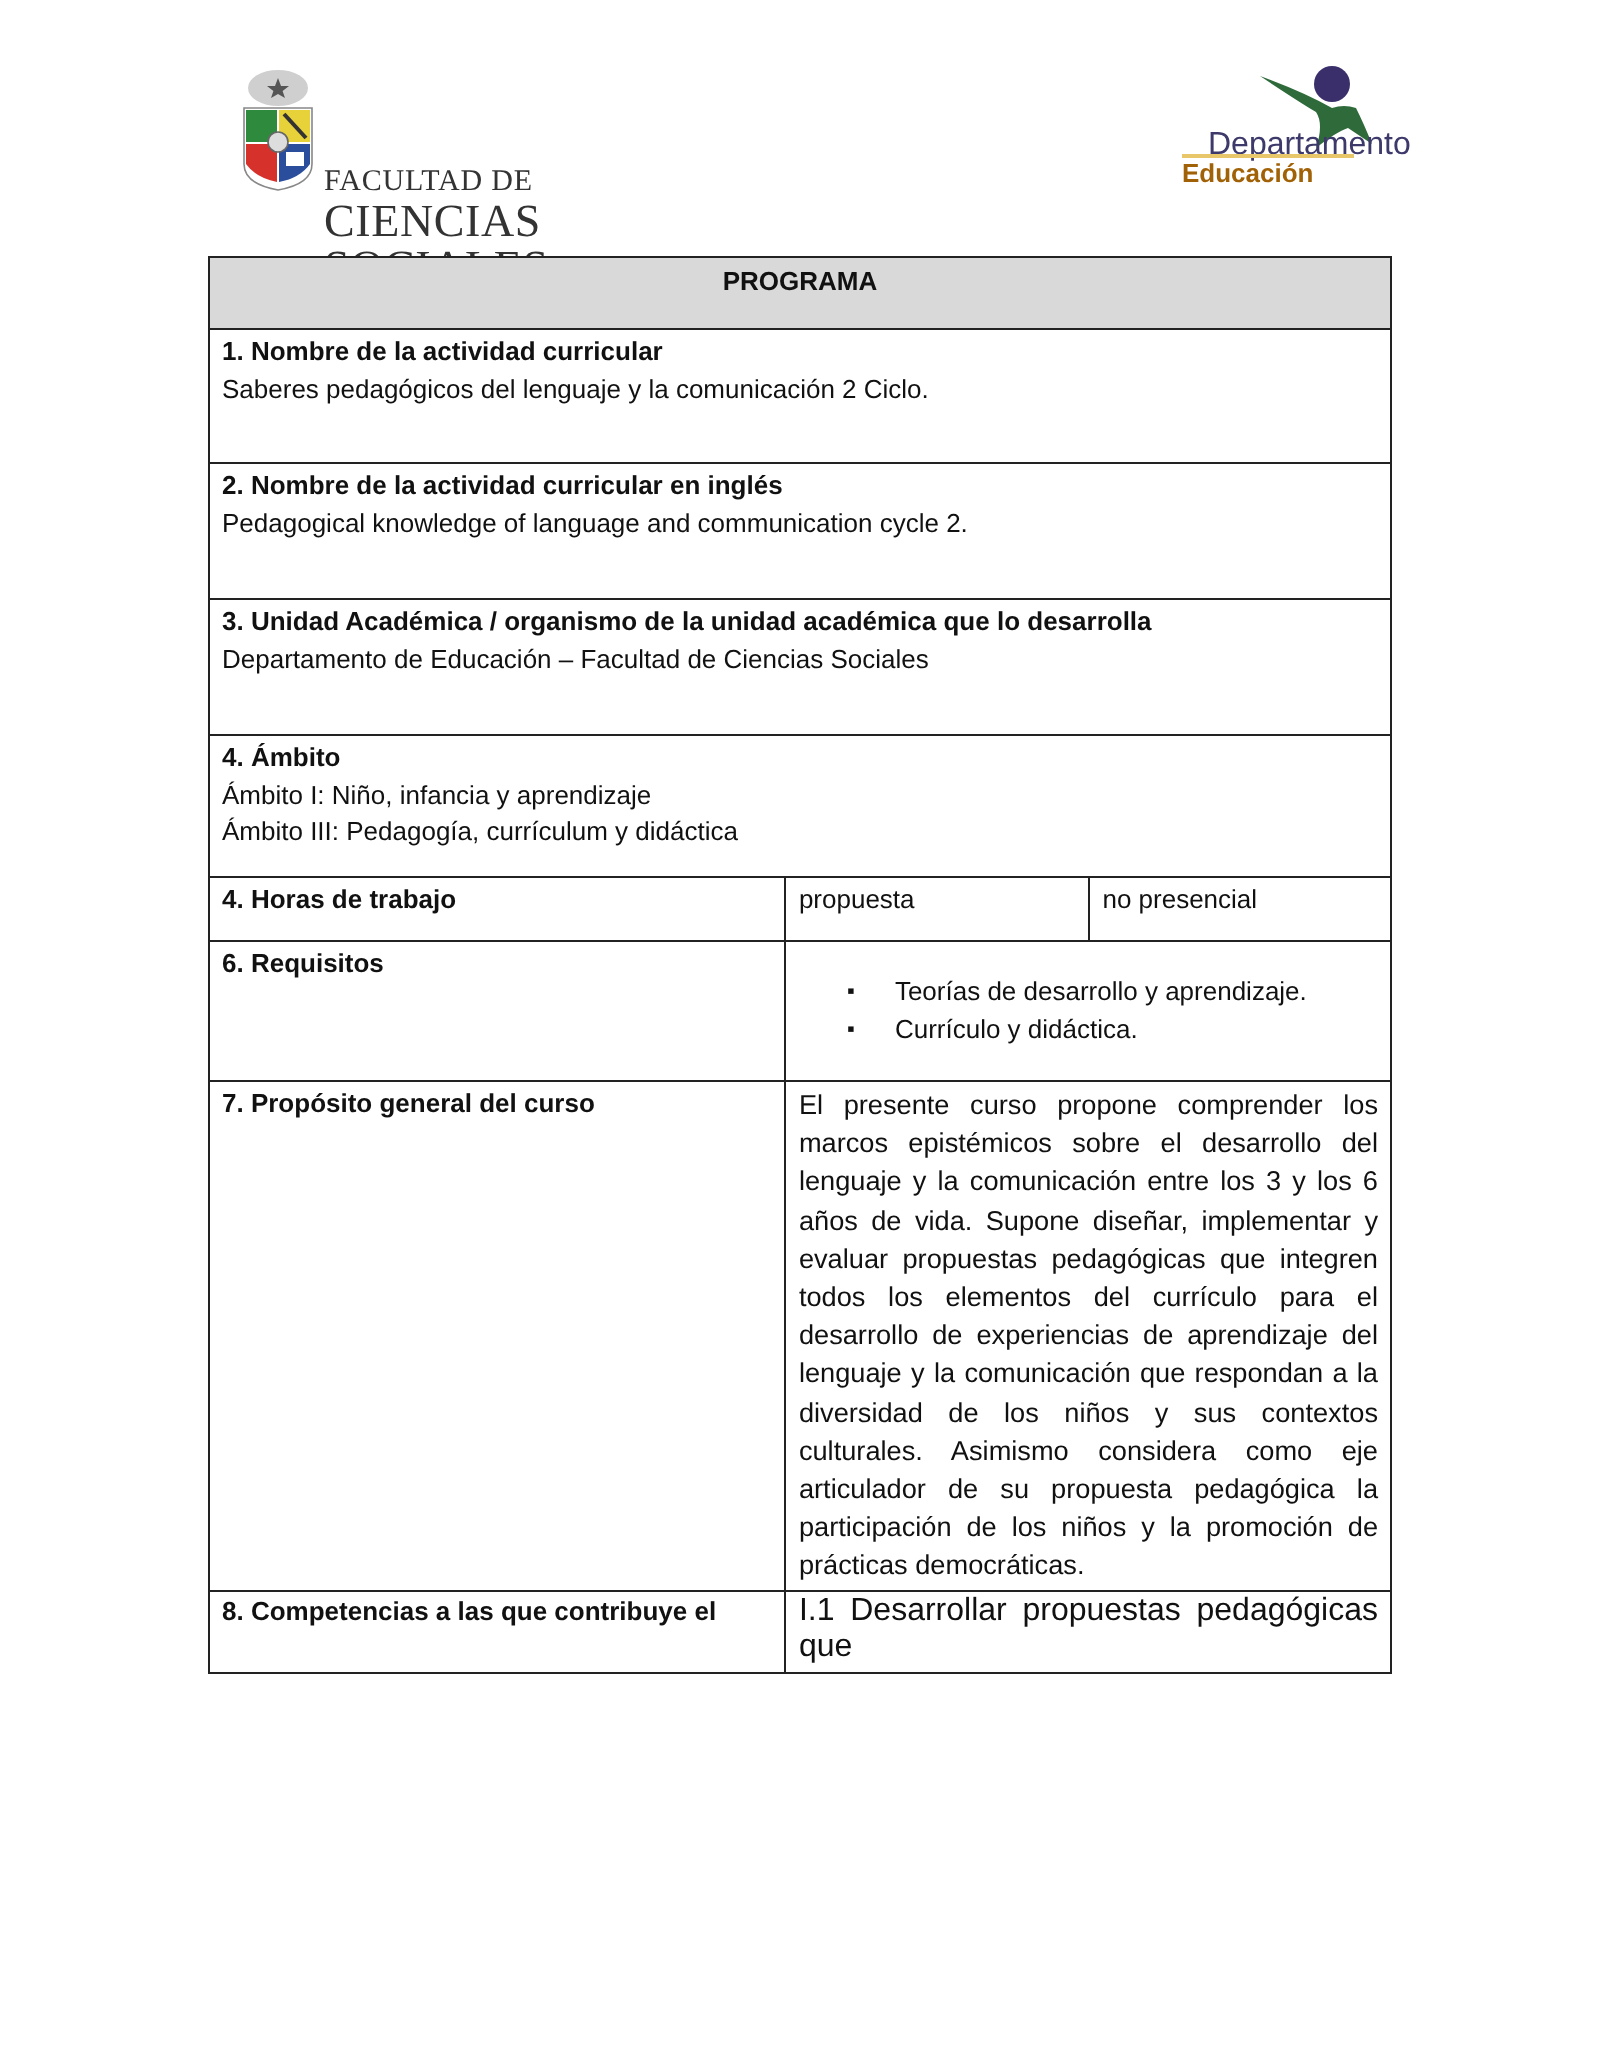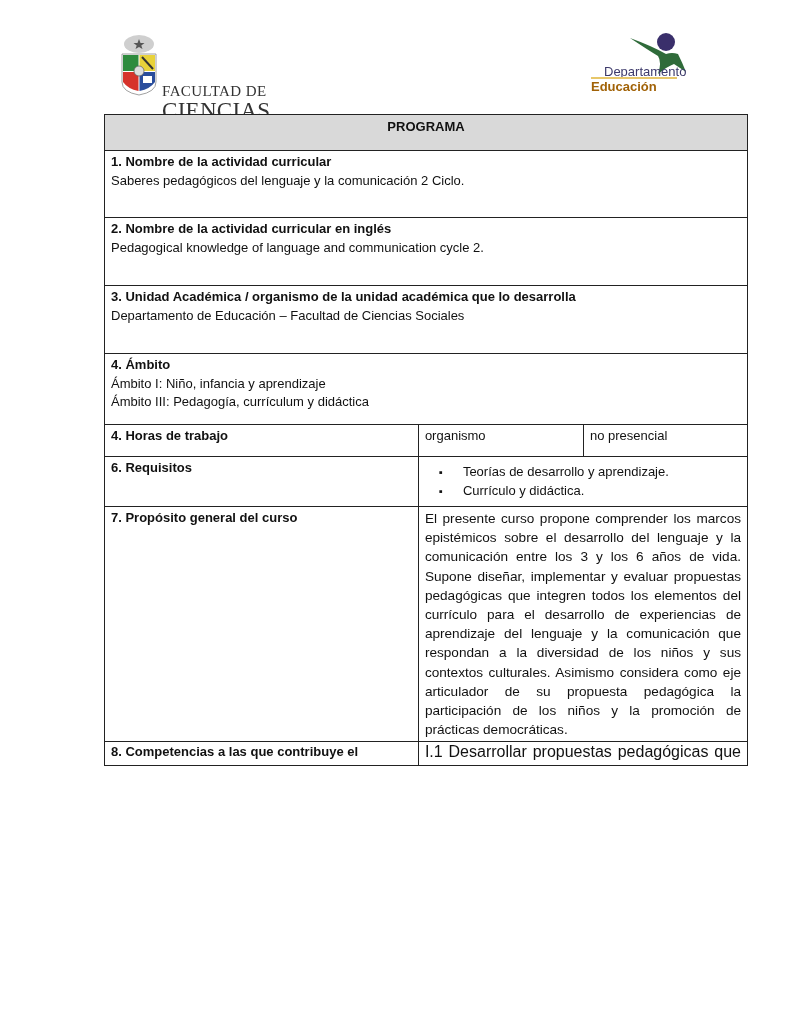--- a/index.html
+++ b/index.html
@@ -5,34 +5,34 @@
   html, body { margin:0; padding:0; background:#ffffff; }
   body { width:800px; height:1035px; position:relative; overflow:hidden;
          font-family:"Liberation Sans", sans-serif; color:#111; }
   .logo-left { position:absolute; left:118px; top:30px; width:140px; height:68px; }
   .shield { position:absolute; left:2px; top:4px; width:38px; height:62px; }
   .fac-text { position:absolute; left:44px; top:14px; font-family:"Liberation Serif", serif; color:#333; line-height:1; }
   .fac-text .l1 { font-size:15px; letter-spacing:0.4px;margin-top:40px; }
   .fac-text .l2, .fac-text .l3 { font-size:23px; letter-spacing:0.3px; }
   .fac-text .l4 { font-size:5px; letter-spacing:0.8px; margin-top:2px; }
   .logo-right { position:absolute; left:588px; top:30px; width:110px; height:70px; }
-  .dep-lbl { position:absolute; left:3px; top:34px; font-size:13px; color:#3d3a6b;padding-left:13px; }
+  .dep-lbl { position:absolute; left:3px; top:34px; font-size:16px; color:#3d3a6b;padding-left:13px; }
   .dep-line { position:absolute; left:3px; top:47px; width:86px; height:2px; background:#e7c76a; }
   .edu-lbl { position:absolute; left:3px; top:49px; font-size:13px; font-weight:bold; color:#a16207; }
   .figure { position:absolute; left:40px; top:0; width:60px; height:48px; }
 
-  .doc-table { position:absolute; left:104px; top:114px; width:644px; border-collapse:collapse;
+  .doc-table { position:absolute; left:104px; top:128px; width:592px; border-collapse:collapse;
                font-size:13px; line-height:18.5px; }
   .doc-table td { border:1.5px solid #222; vertical-align:top; padding:2px 6px; }
   .hdr { background:#d9d9d9; text-align:center; font-weight:bold; height:30px; padding-top:3px !important; }
   .b { font-weight:bold; }
   .sp { }
   .c { text-align:center; }
   .it { font-style:italic; }
-  ul.req { margin:4px; padding-left:24px; list-style:none; }
+  ul.req { margin:14px; padding-left:24px; list-style:none; }
   ul.req li { position:relative; padding-left:10px; }
   ul.req li::before { content:"\25AA"; position:absolute; left:-14px; top:0; font-size:11px; }
   .just { text-align:justify; text-align-last:left; }
   .last-row td { height:20px; padding-top:1px; }
 </style>
 </head>
 <body>
 
 <div class="logo-left">
   <svg class="shield" viewBox="0 0 38 62">
@@ -95,21 +95,21 @@
   </tr>
   <tr>
     <td colspan="3" style="height:66px">
       <div class="b">4.  Ámbito</div>
       <div>Ámbito I: Niño, infancia y aprendizaje</div>
       <div>Ámbito III: Pedagogía, currículum y didáctica</div>
     </td>
   </tr>
   <tr>
     <td class="b" style="height:27px">4. Horas de trabajo</td>
-    <td>organismo</td>
+    <td>propuesta</td>
     <td>no presencial</td>
   </tr>
   <tr>
     <td class="b" style="height:43px">6. Requisitos</td>
     <td colspan="2">
       <ul class="req">
         <li>Teorías de desarrollo y aprendizaje.</li>
         <li>Currículo y didáctica.</li>
       </ul>
     </td>

